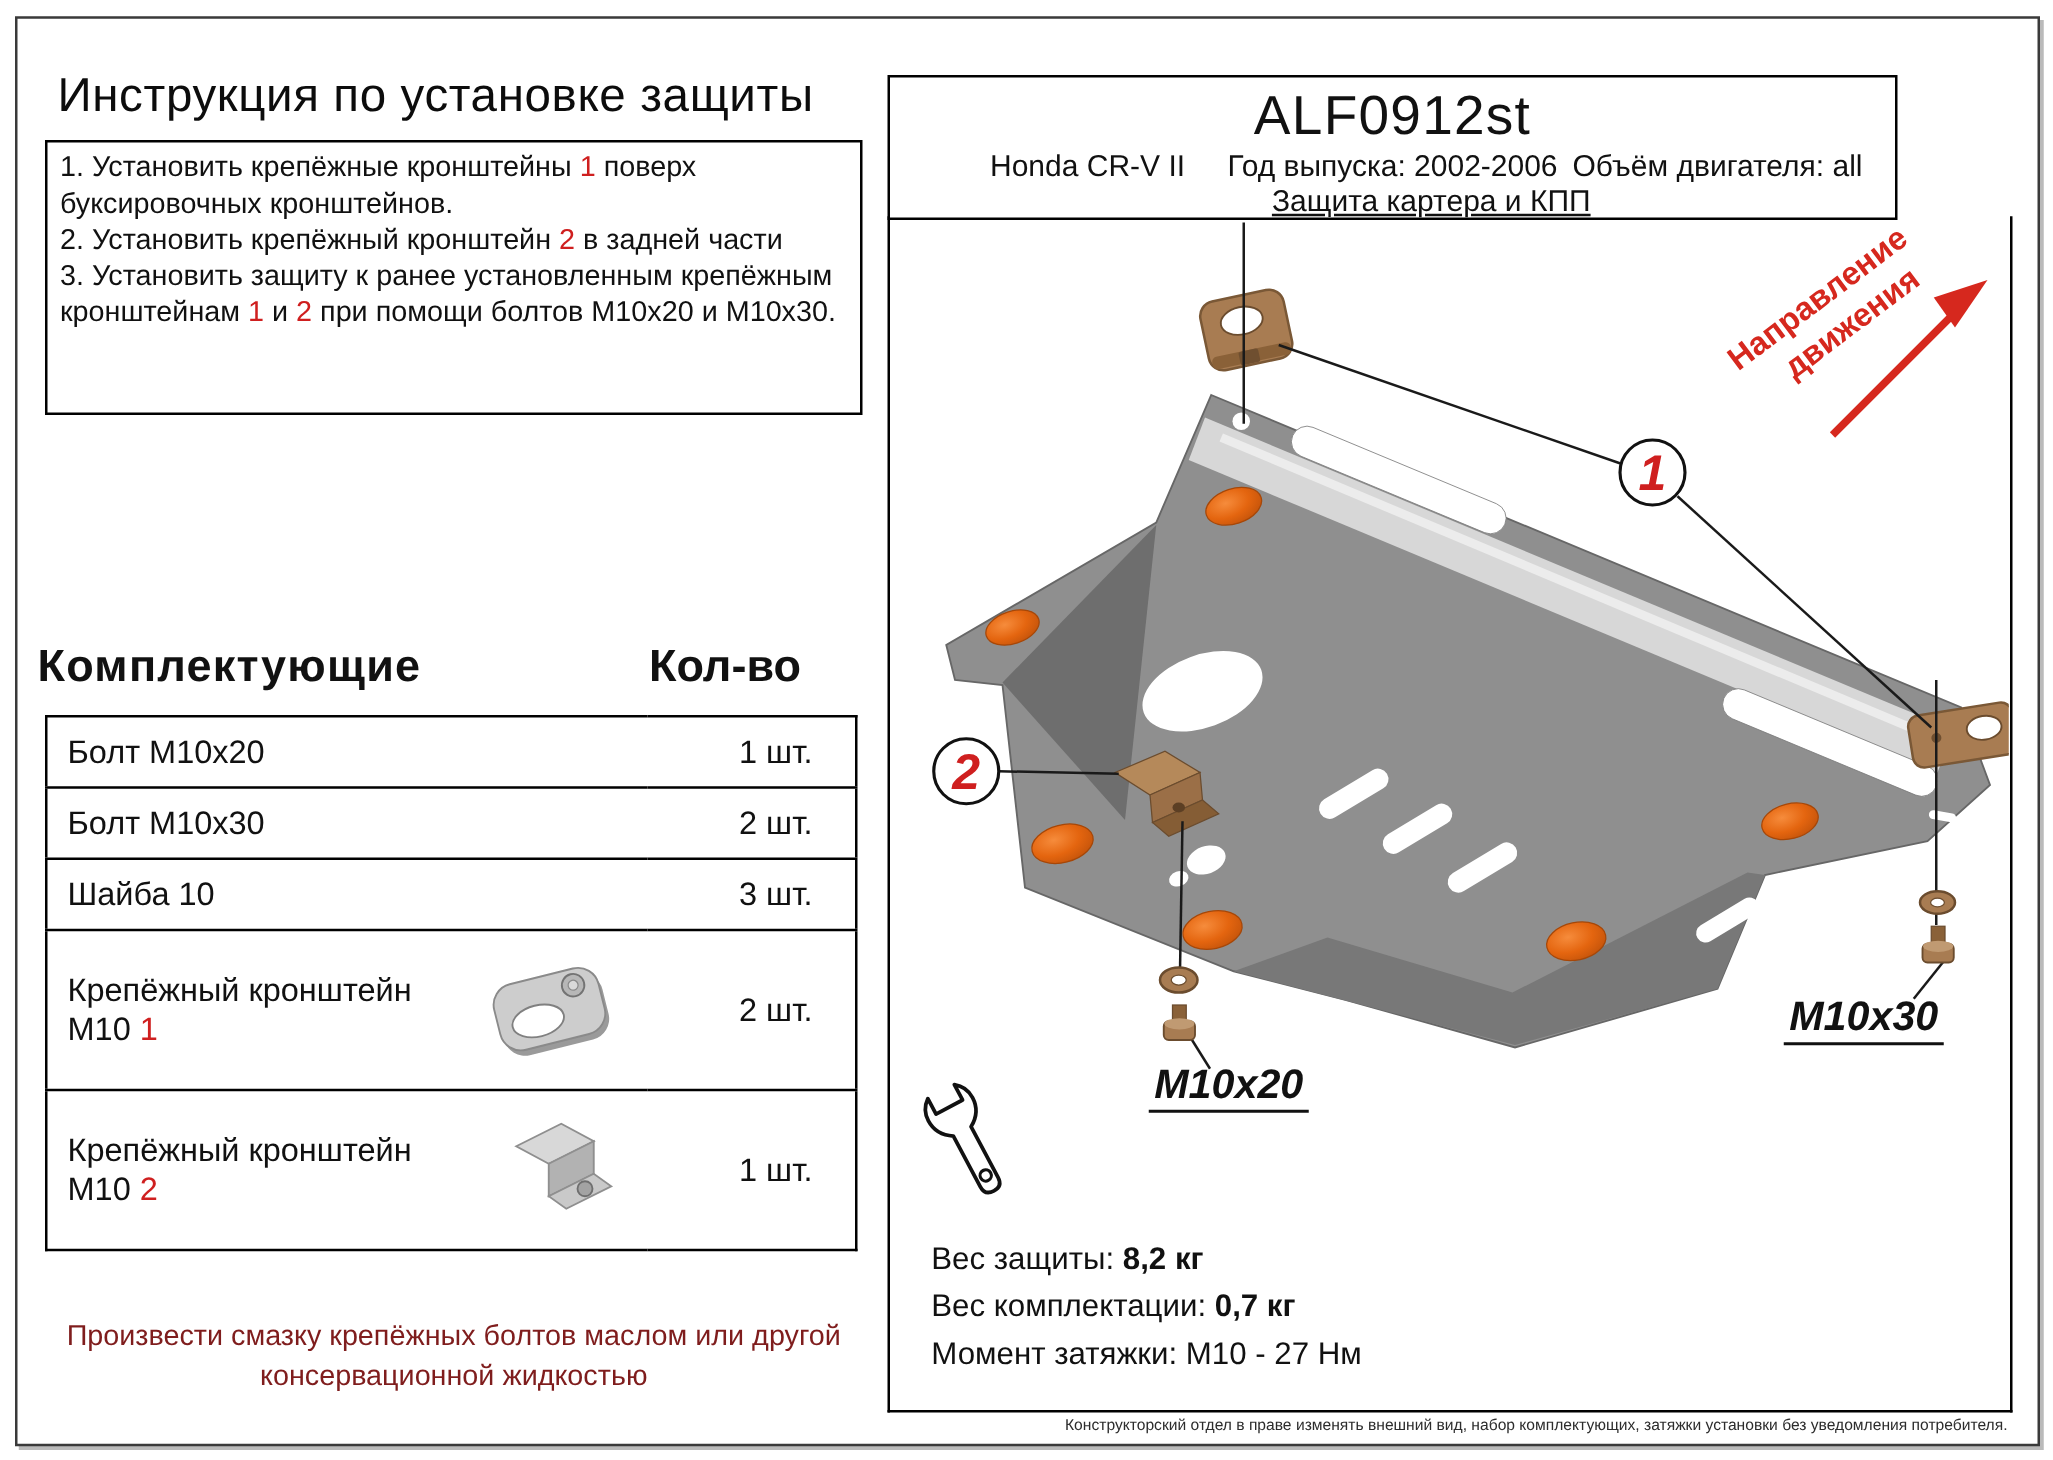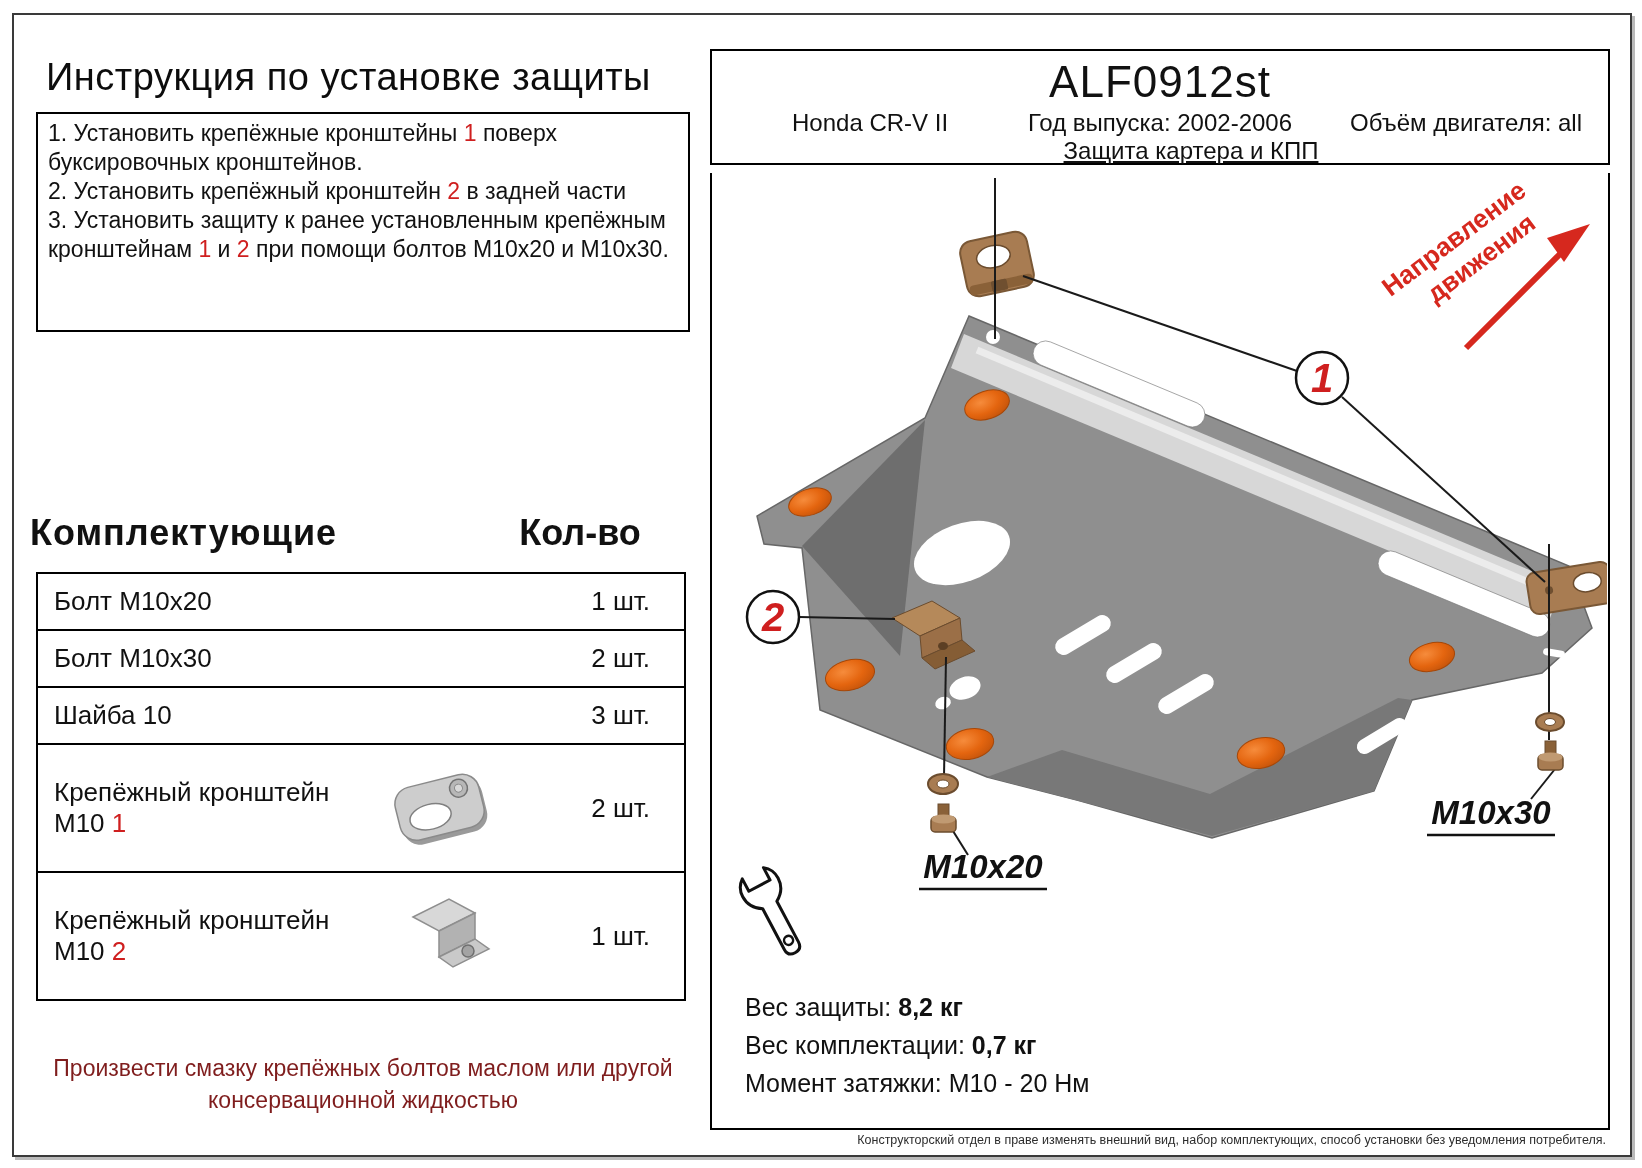--- a/index.html
+++ b/index.html
@@ -19,21 +19,21 @@
   #parts-table td{border-top:2px solid #000;font-size:26px;padding:12px;}
   #parts-table tr:first-child td{border-top:none;}
   .name-cell{padding-left:16px !important;}
   .qty-cell{text-align:right;padding-right:34px !important;width:120px;}
   .icon-cell{width:130px;text-align:center;}
   .small-row td{height:30px;}
   .big-row td{height:102px;}
   #warning{position:absolute;left:36px;top:1052px;width:654px;text-align:center;
            color:#7f1d1d;font-size:23px;line-height:32px;}
   
-  #hdr-box{position:absolute;left:710px;top:49px;width:900px;height:116px;border:2.5px solid #000;box-sizing:border-box;}
+  #hdr-box{position:absolute;left:710px;top:60px;width:808px;height:116px;border:2.5px solid #000;box-sizing:border-box;}
   #hdr-code{position:absolute;left:0;right:0;top:6px;text-align:center;font-size:44px;letter-spacing:1px;}
   #hdr-model{position:absolute;left:80px;top:58px;font-size:24px;}
   #hdr-years{position:absolute;left:0;right:0;top:58px;text-align:center;font-size:24px;}
   #hdr-engine{position:absolute;right:26px;top:58px;font-size:24px;}
   #hdr-subtitle{position:absolute;left:0;right:0;top:86px;text-align:center;padding-left:62px;
                 font-size:24px;text-decoration:underline;}
   #diagram-box{position:absolute;left:710px;top:173px;width:900px;height:957px;
                border:2.5px solid #000;border-top:none;box-sizing:border-box;}
   #diagram-svg{position:absolute;left:0;top:0;}
   #specs{position:absolute;left:745px;top:988px;font-size:25px;line-height:38px;}
@@ -234,17 +234,17 @@
       <g>
         <text x="1489" y="826" text-anchor="middle" font-size="33" font-weight="bold" font-style="italic" fill="#111">M10x30</text>
         <line x1="1425" y1="837" x2="1553" y2="837" stroke="#111" stroke-width="2.5"></line>
       </g>
     </svg>
   </div>
 
   <div id="specs">
     <div><span>Вес защиты: </span><span class="val-bold">8,2 кг</span></div>
     <div><span>Вес комплектации: </span><span class="val-bold">0,7 кг</span></div>
-    <div><span>Момент затяжки:  </span><span>М10 - 20 Нм</span></div>
-  </div>
-
-  <div id="disclaimer">Конструкторский отдел в праве изменять внешний вид, набор комплектующих, способ установки без уведомления потребителя.</div>
+    <div><span>Момент затяжки:  </span><span>М10 - 27 Нм</span></div>
+  </div>
+
+  <div id="disclaimer">Конструкторский отдел в праве изменять внешний вид, набор комплектующих, затяжки установки без уведомления потребителя.</div>
 </div>
 
 </body></html>

